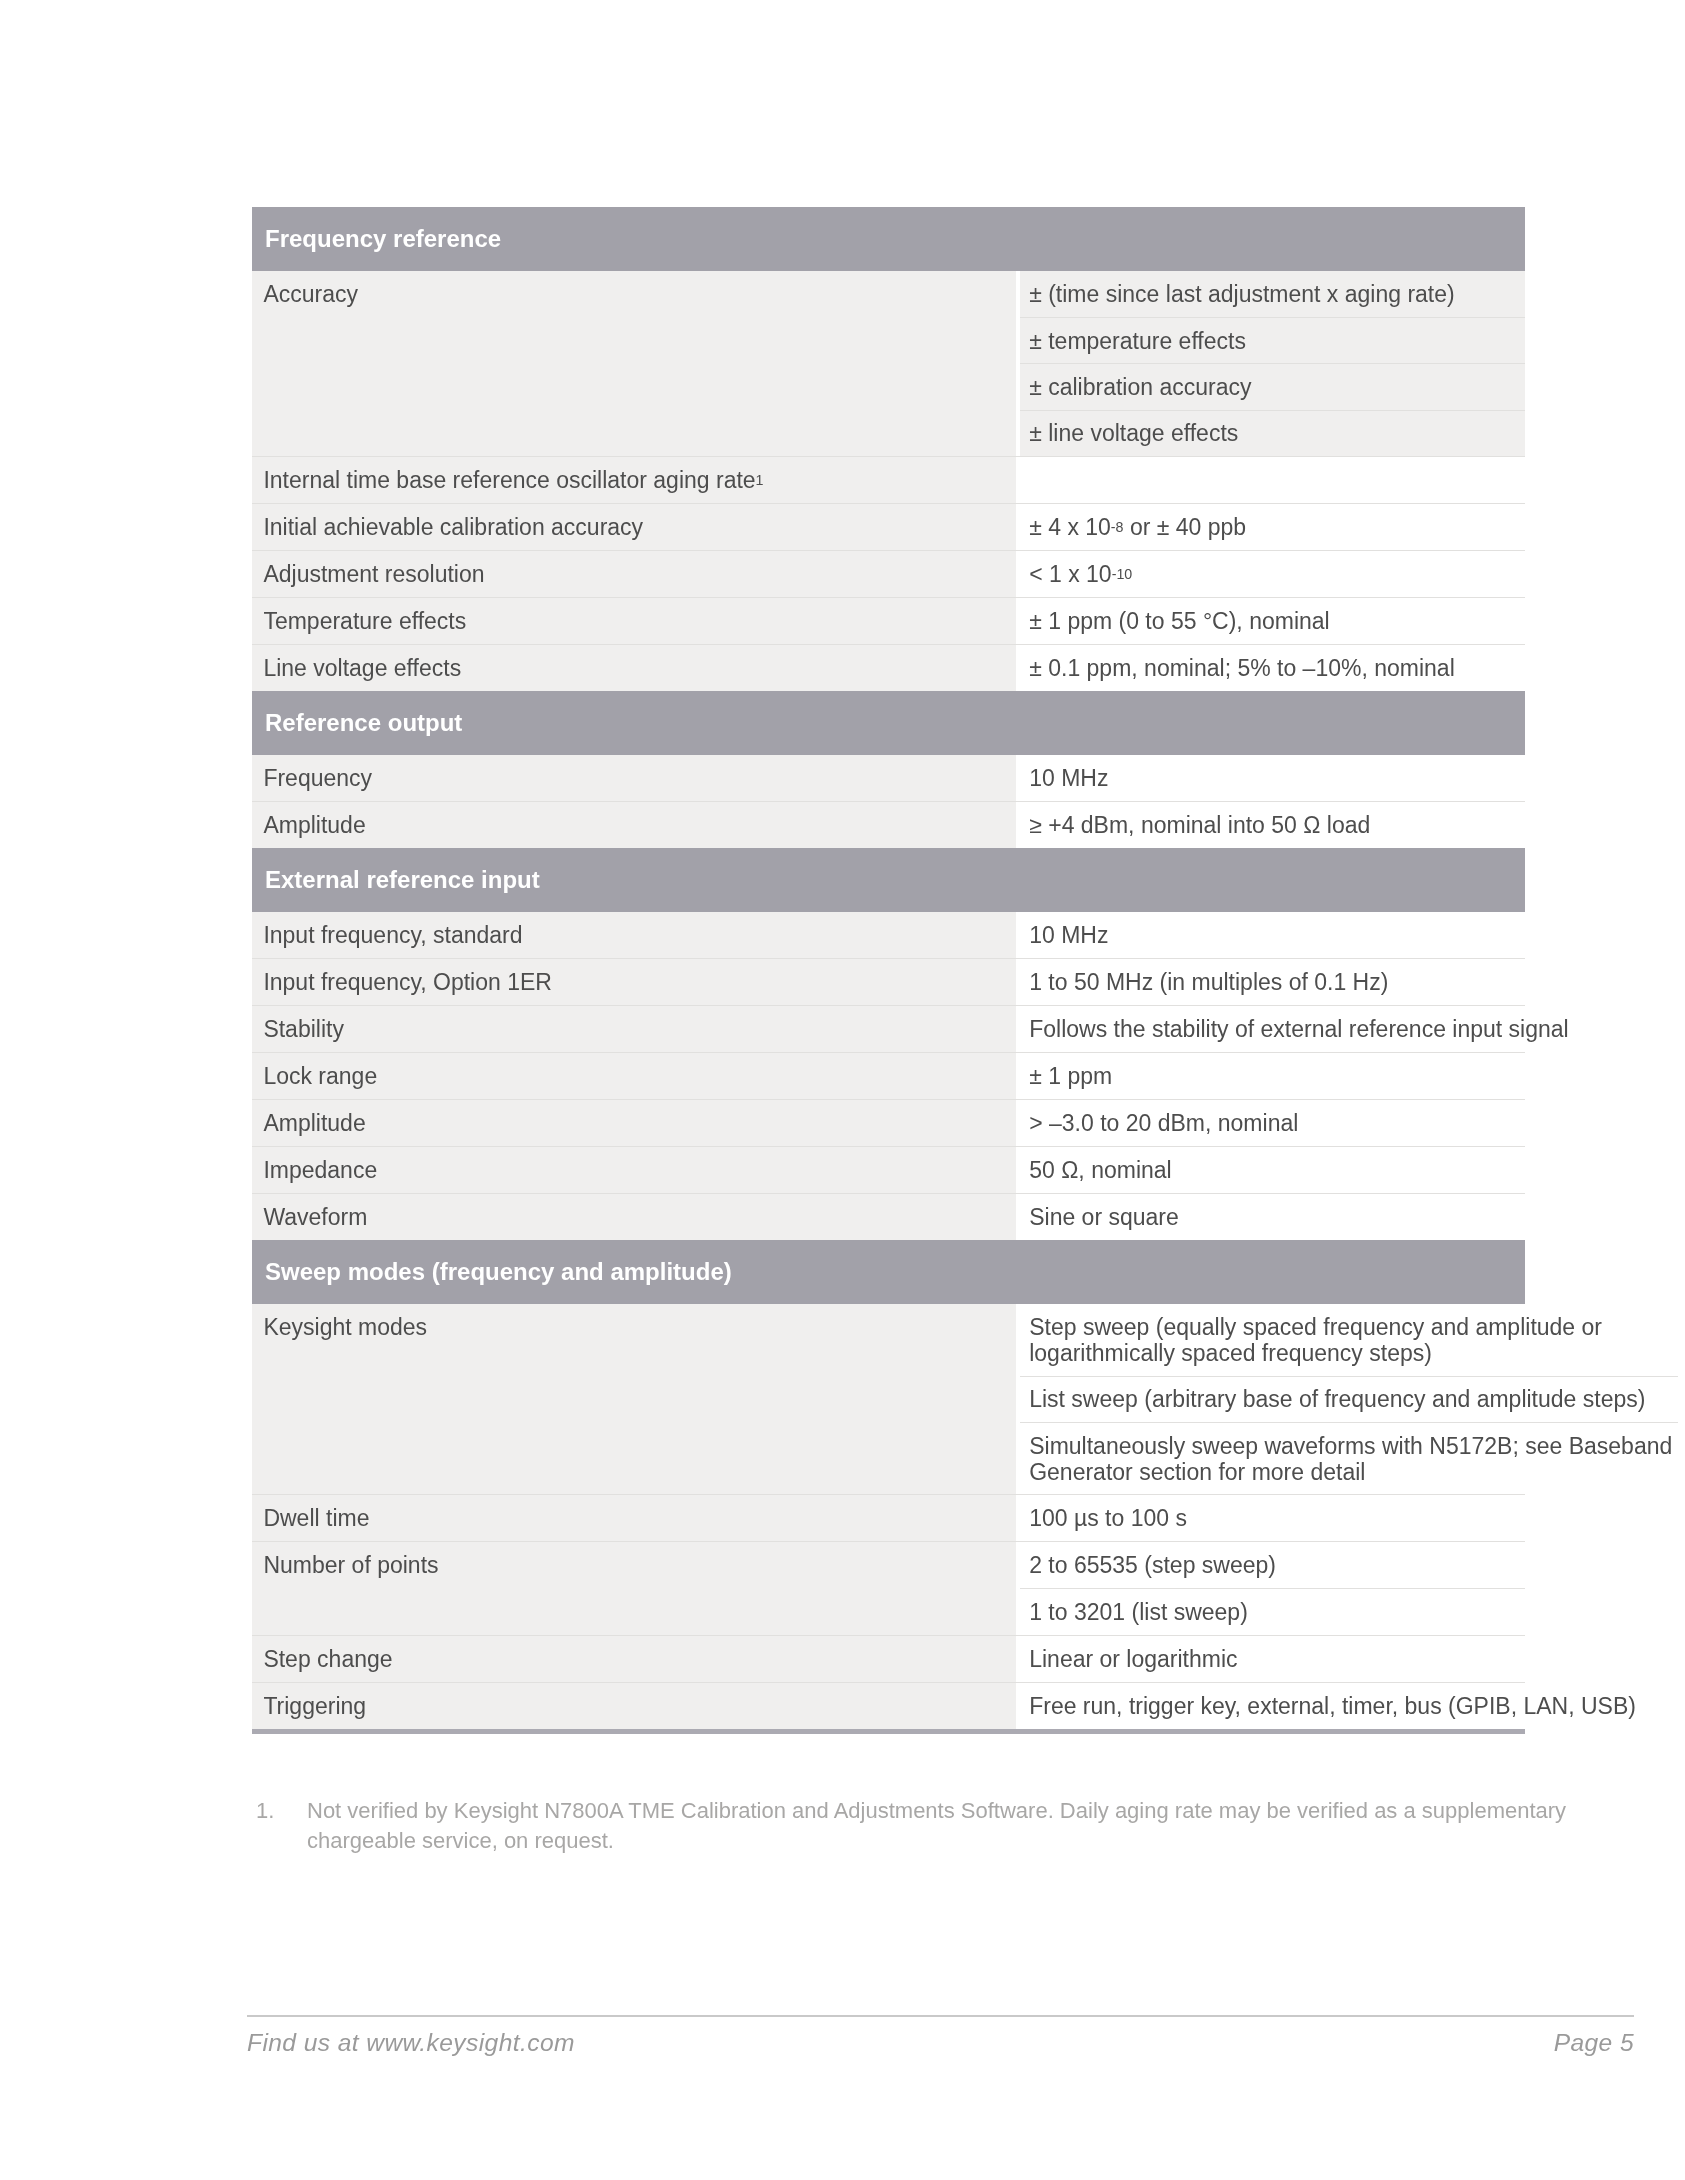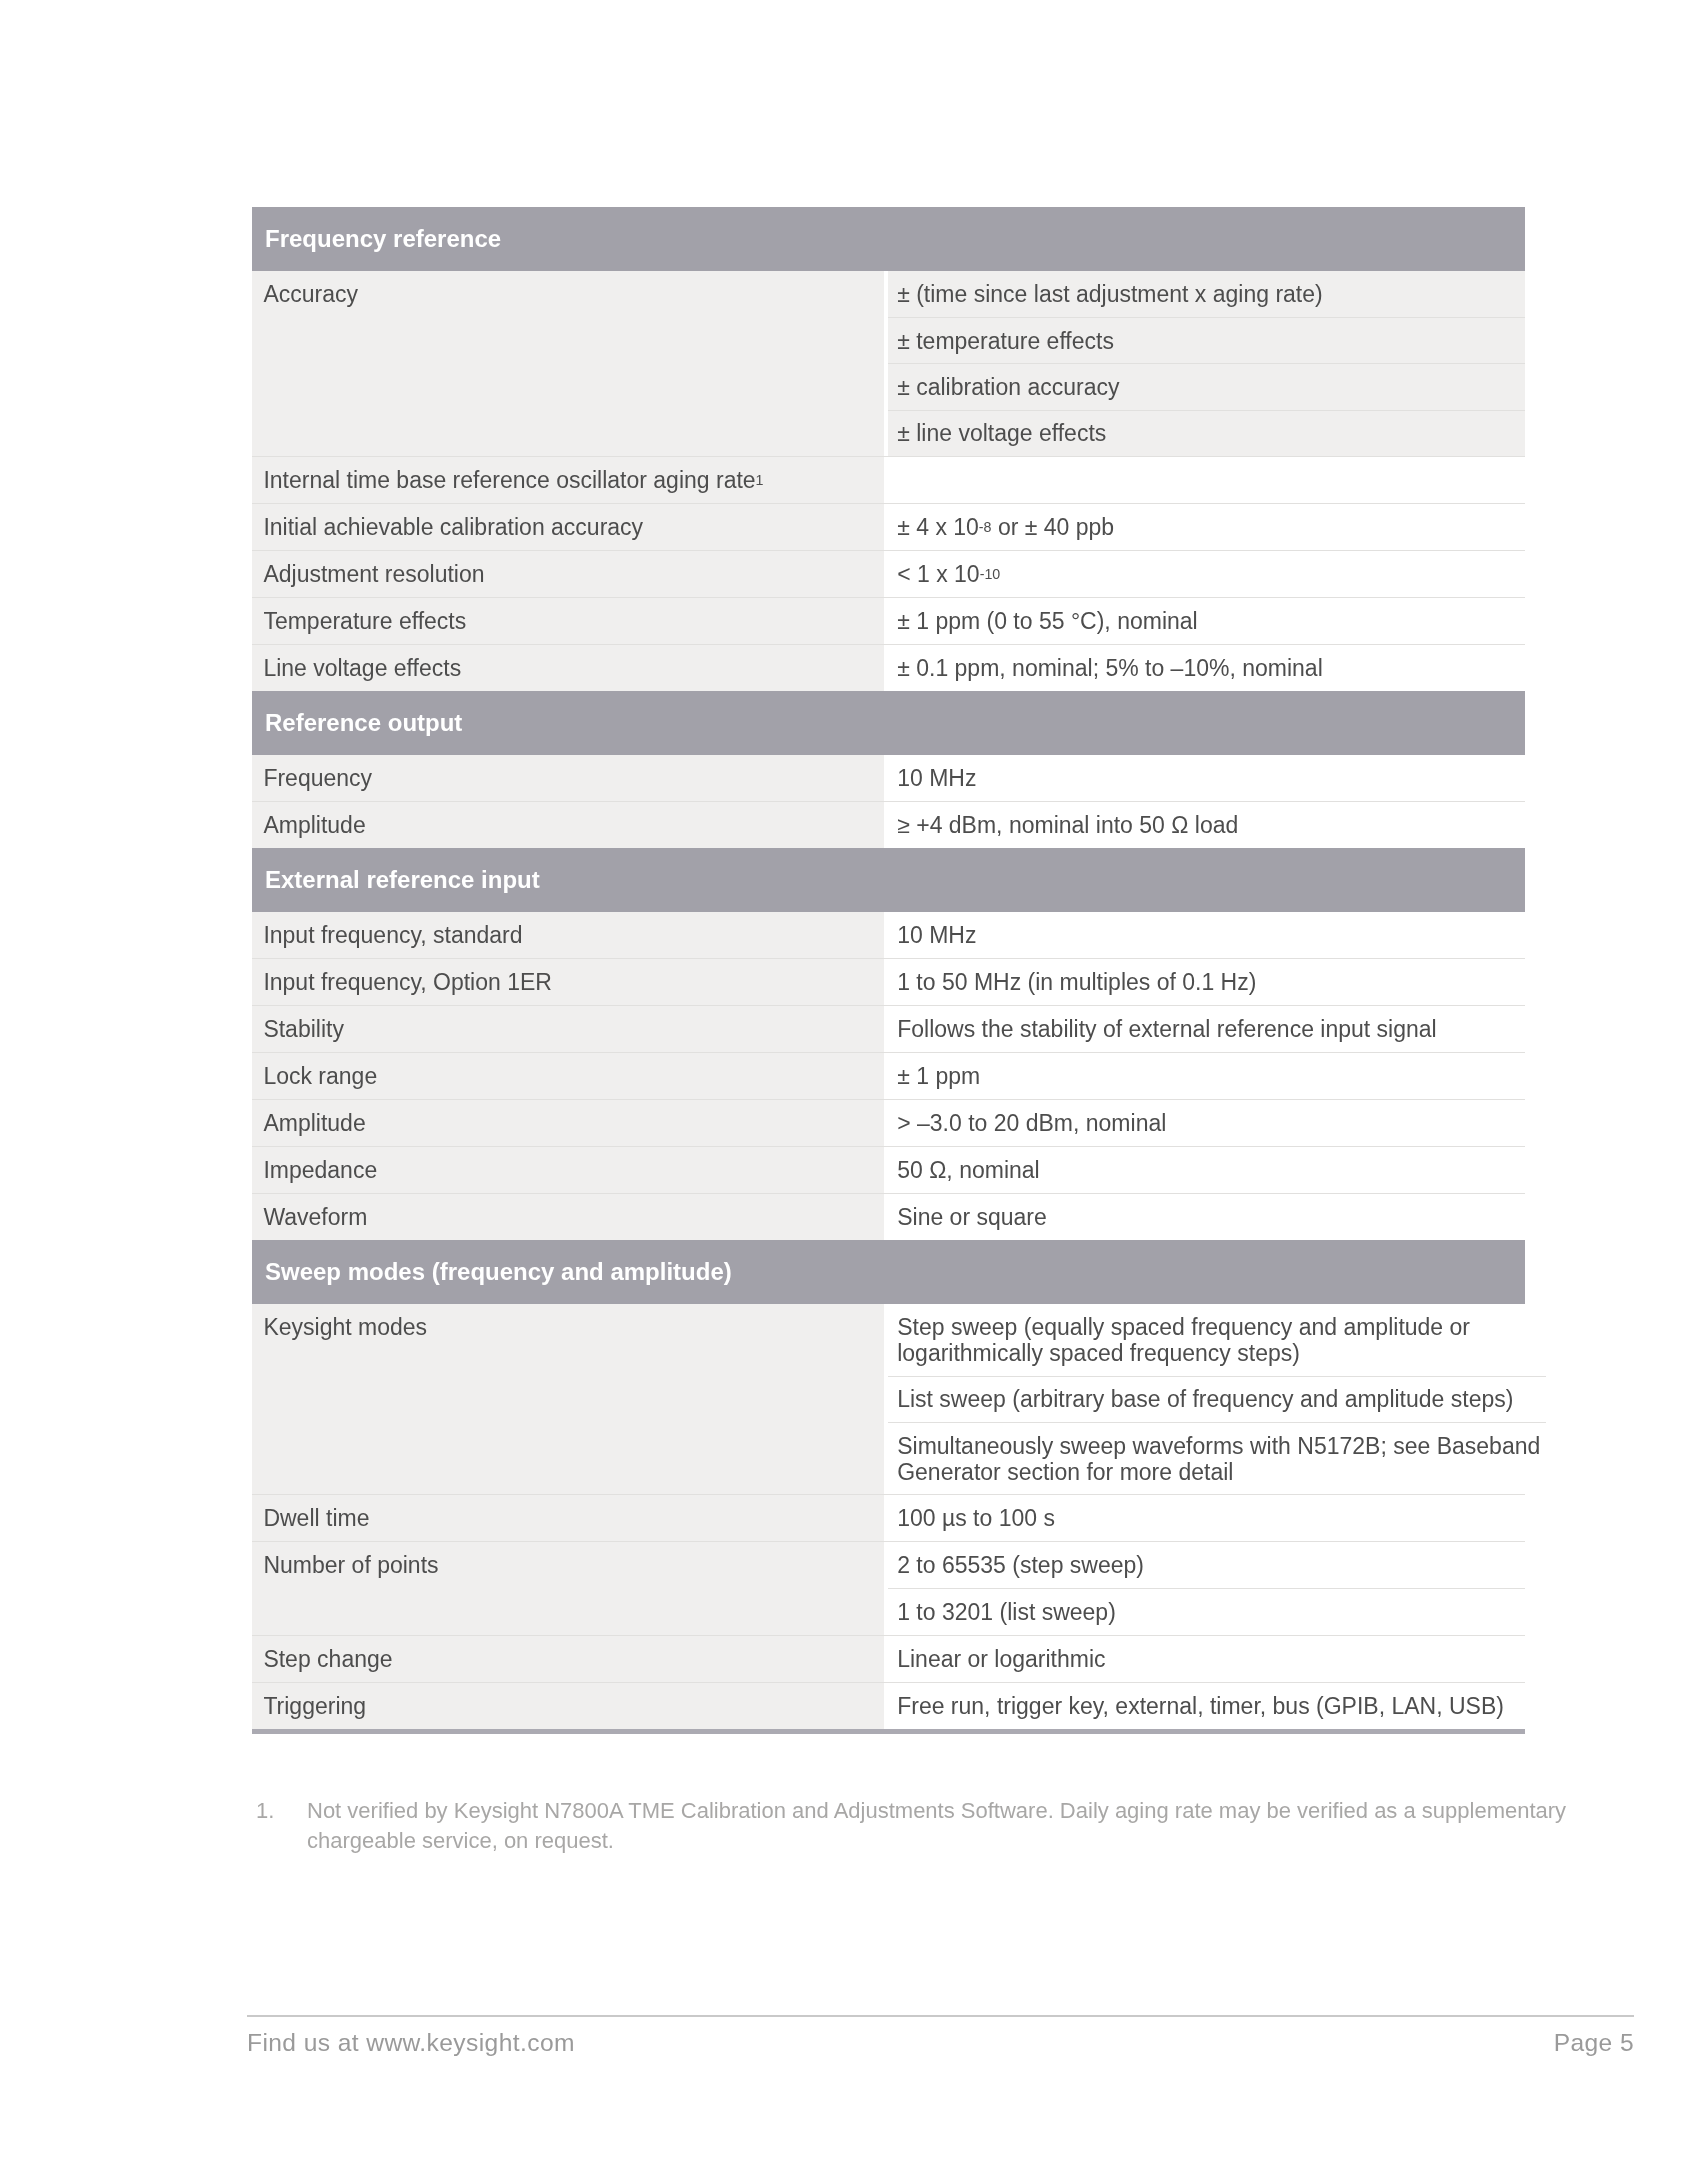--- a/index.html
+++ b/index.html
@@ -25,21 +25,21 @@
     font-weight:bold;
     font-size:24px;
     display:flex;
     align-items:center;
     padding-left:13px;
     box-sizing:border-box;
   }
   .section-rows .row-group + .row-group { border-top:1.8px solid #e1e0de; }
   .row-group { display:flex; }
   .label-cell {
-    width:632px;
+    width:764px;
     flex-shrink:0;
     margin-right:3.5px;
     background:#f0efee;
     display:flex;
     align-items:center;
     padding:5.3px 10.5px 5.3px 11.4px;
     box-sizing:border-box;
     min-height:46px;
     font-size:23px;
     line-height:26px;
@@ -83,20 +83,21 @@
   }
   .page-footer {
     position:absolute;
     left:199px; top:2029px;
     width:1387px;
     display:flex;
     justify-content:space-between;
     font-size:24.6px;
     color:#9a9a9a;
     letter-spacing:0.4px;
+    font-style:italic;
   }
 </style>
 </head>
 <body>
 
 <div class="page">
 
   <div class="spec-table">
       <div class="section-band">Frequency reference</div>
       <div class="section-rows">

